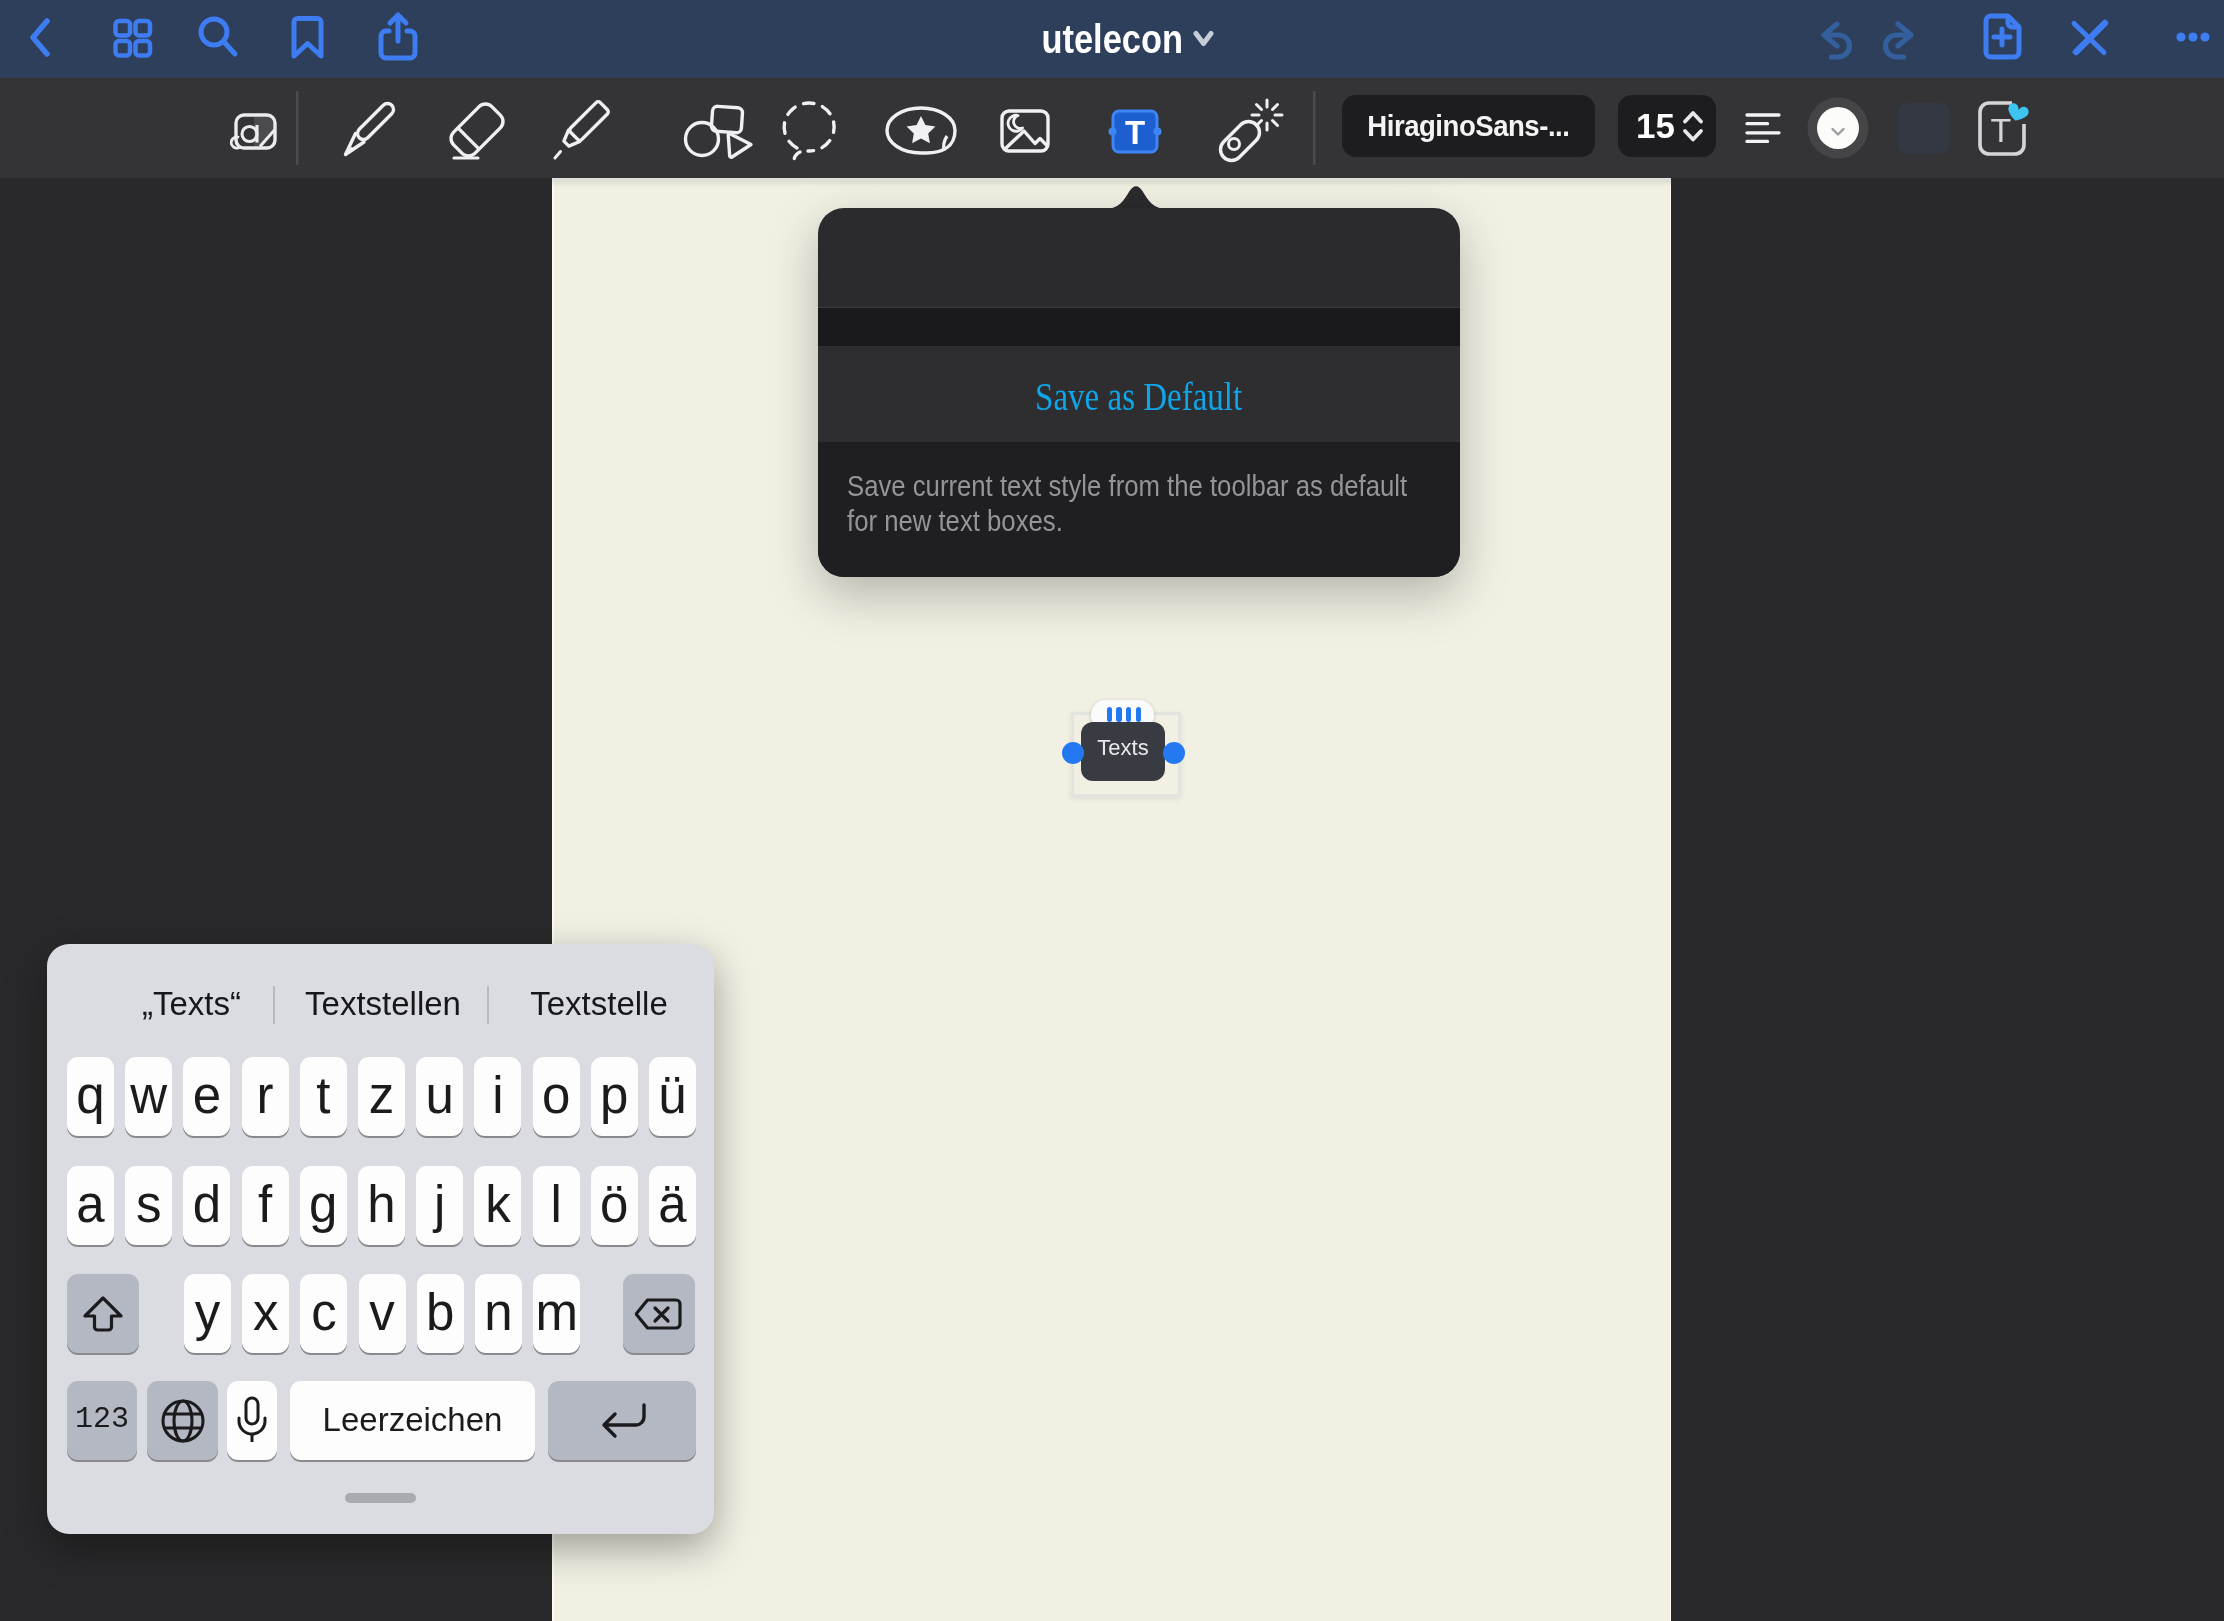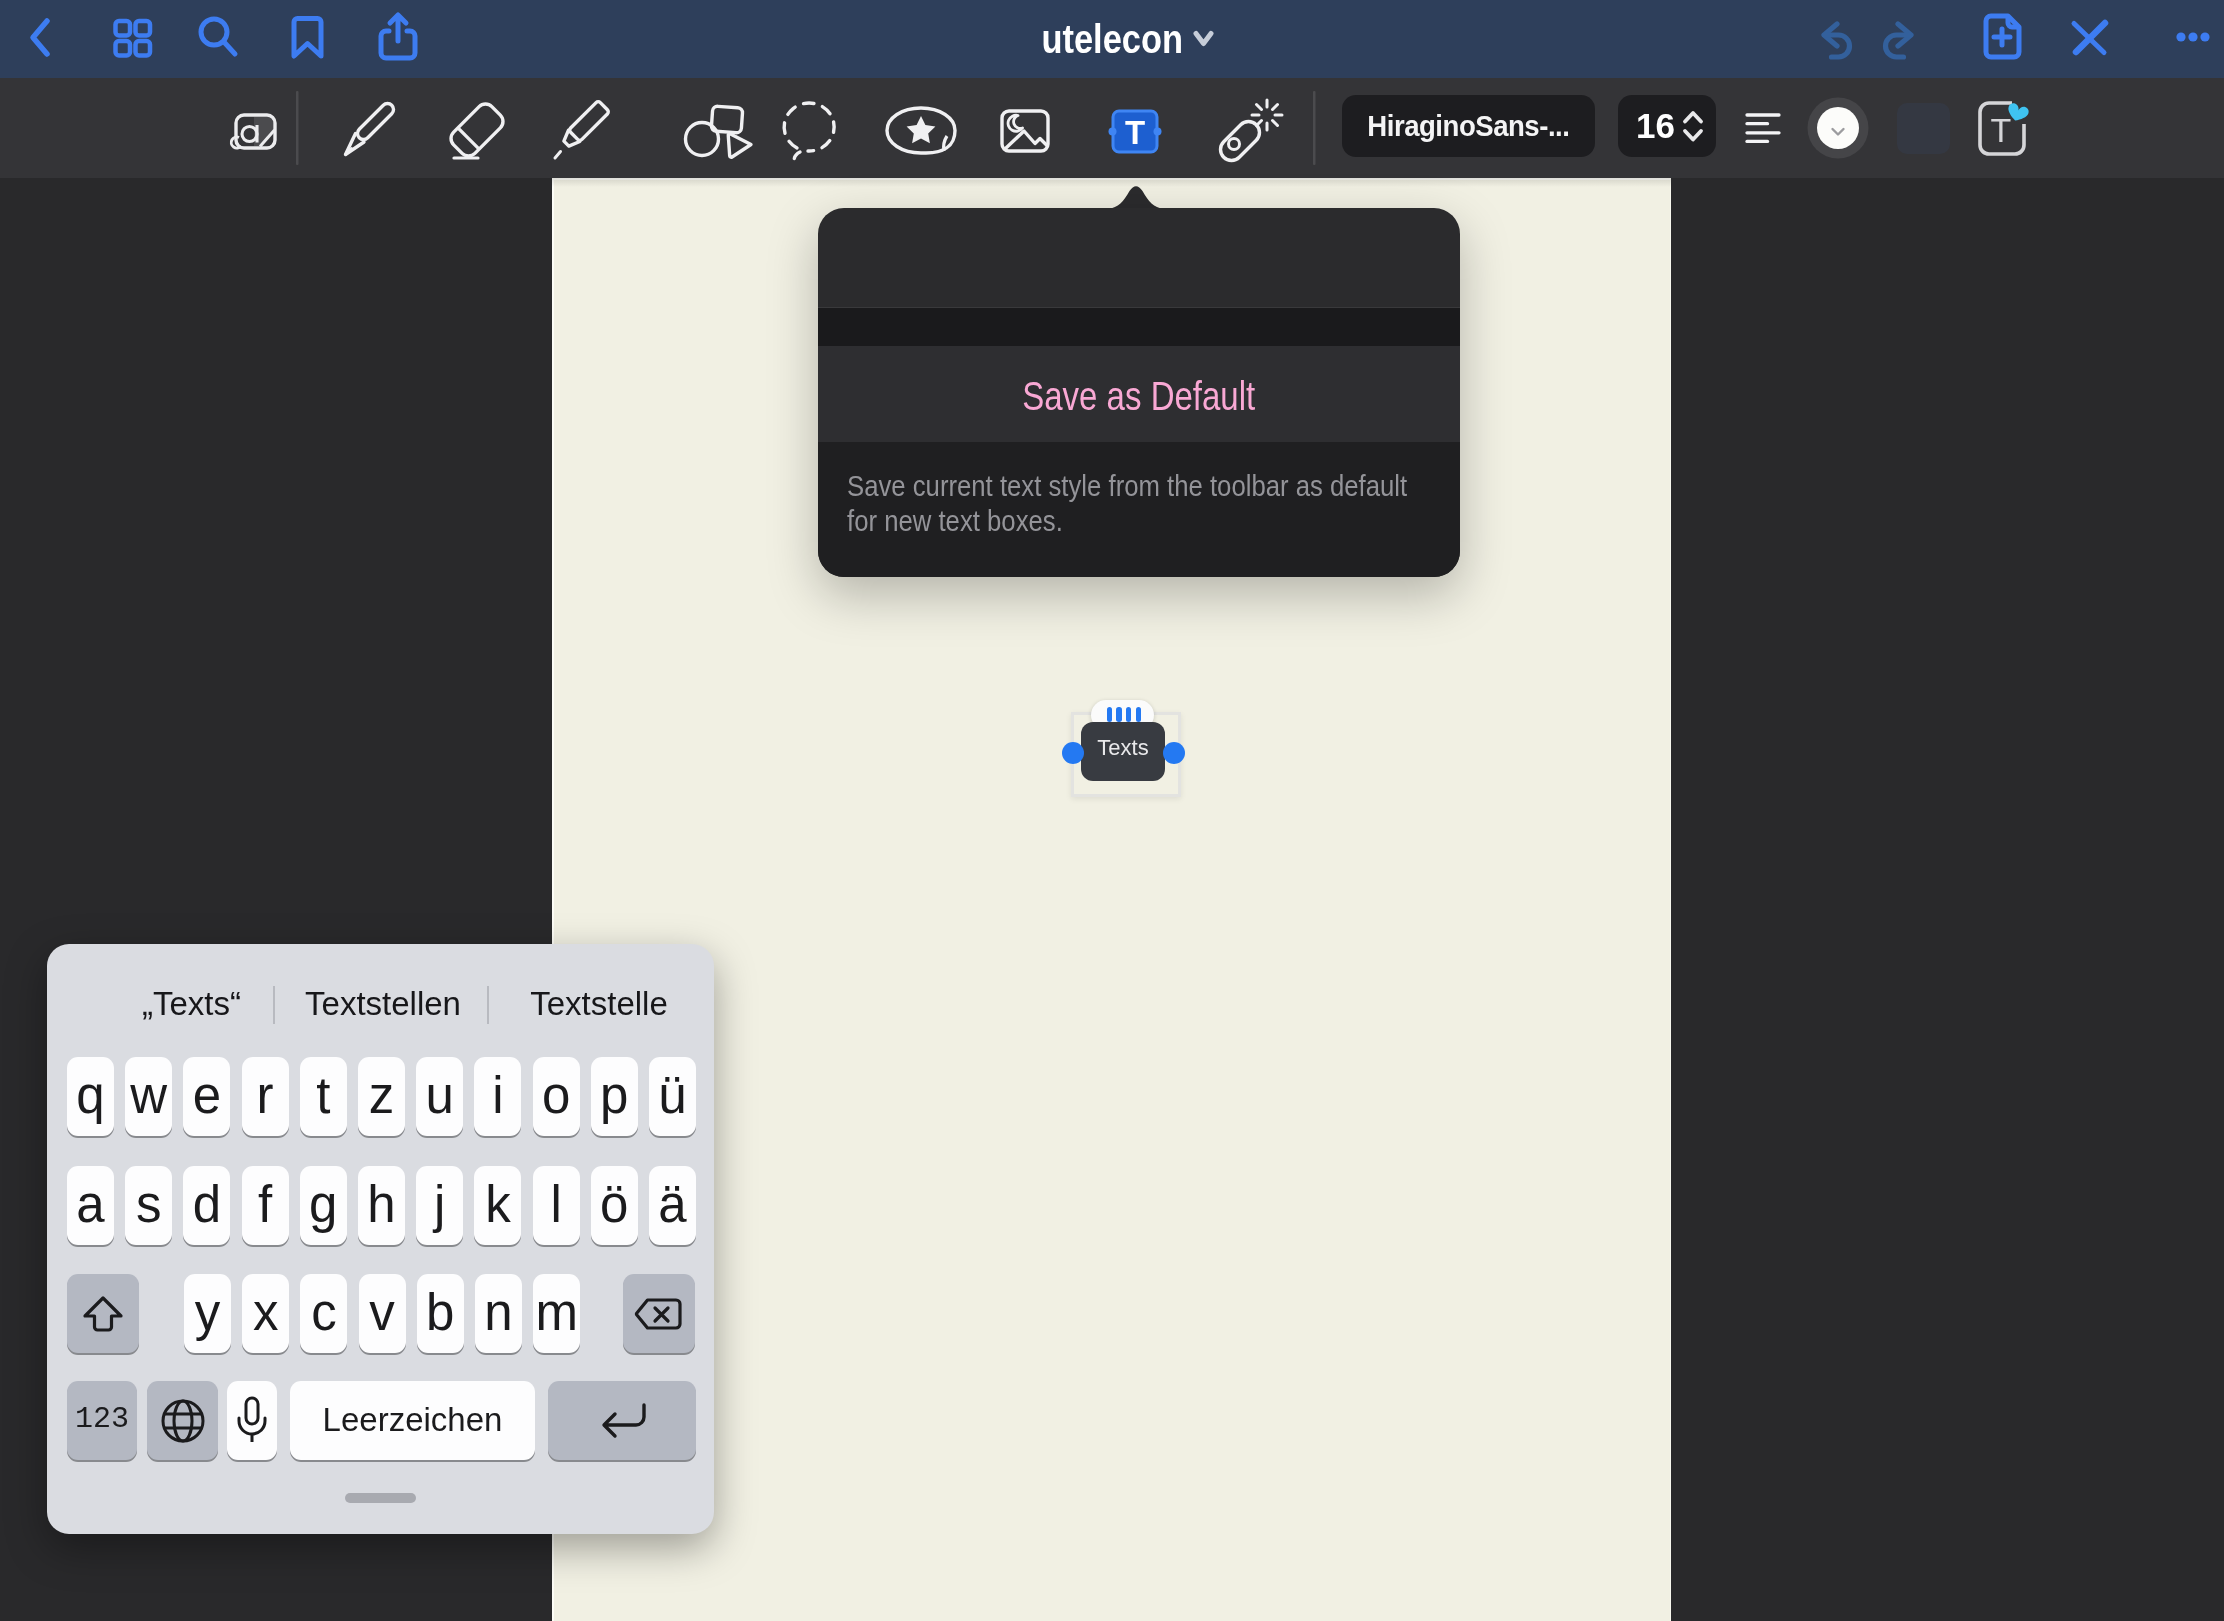--- a/index.html
+++ b/index.html
@@ -15,21 +15,21 @@
 
 #toolbar{left:0;top:78px;width:2224px;height:100px;background:#343437;}
 #fontpill{left:1342px;top:95px;width:253px;height:62px;background:#1d1d20;border-radius:14px;color:#f4f4f5;font-size:29px;font-weight:bold;line-height:62px;text-align:center;letter-spacing:-0.5px;}
 #sizepill{left:1618px;top:95px;width:98px;height:62px;background:#1d1d20;border-radius:14px;color:#fff;}
 #sizepill span{position:absolute;left:18px;top:0;font-size:35px;font-weight:bold;line-height:62px;}
 
 #pop{left:818px;top:208px;width:642px;height:369px;border-radius:26px;background:#2b2b2d;overflow:hidden;box-shadow:0 18px 50px rgba(0,0,0,0.25);}
 #pop .hdr{position:absolute;left:0;top:0;width:100%;height:99px;background:#2b2b2d;color:#fff;font-size:36px;font-weight:bold;text-align:center;line-height:104px;}
 #pop .hdr span{display:inline-block;transform:scaleX(0.907);}
 #pop .dark1{position:absolute;left:0;top:99px;width:100%;height:39px;background:#1a1a1c;border-top:1px solid #39393b;}
-#pop .save{position:absolute;left:0;top:138px;width:100%;height:96px;background:#2e2e31;color:#f9a8d4;font-size:41px;text-align:center;line-height:100px;}
+#pop .save{position:absolute;left:0;top:138px;width:100%;height:96px;background:#2e2e31;color:#0ea5e9;font-size:41px;text-align:center;line-height:100px;font-family:Liberation Serif, serif;}
 #pop .save span{display:inline-block;transform:scaleX(0.805);}
 #pop .desc{position:absolute;left:0;top:234px;width:100%;height:135px;background:#1f1f21;color:#949499;font-size:30px;line-height:35px;}
 #pop .desc div{width:660px;transform:scaleX(0.857);transform-origin:0 50%;margin:26px 0 0 29px;}
 
 #kb{left:47px;top:944px;width:667px;height:590px;background:#dadce1;border-radius:22px;box-shadow:0 14px 40px rgba(0,0,0,0.35);}
 .sug{position:absolute;top:36px;height:48px;font-size:33px;color:#17171a;text-align:center;line-height:48px;}
 .sdiv{position:absolute;top:42px;width:2px;height:38px;background:#b8bac0;}
 .key{position:absolute;border-radius:11px;background:#fdfdfe;box-shadow:0 2px 0 #888a8e;color:#1b1b1d;text-align:center;}
 .gkey{background:#b4b8c2;}
 .key span{display:block;font-size:51px;line-height:76px;}
@@ -188,21 +188,21 @@
   <rect x="1897" y="25" width="53" height="51" rx="10" fill="#344059" opacity="0.34"></rect>
 
   <g stroke="#d5d5d8" stroke-width="3.6">
     <path d="M2012 25 h-23 a9 9 0 0 0 -9 9 v33 a9 9 0 0 0 9 9 h26 a9 9 0 0 0 9 -9 V46"></path>
   </g>
   <text x="2001" y="64" font-size="34" fill="#d5d5d8" text-anchor="middle" font-family="Liberation Sans">T</text>
   <path d="M0 3.2 C0 0.8 -2 -1.6 -4.6 -1.6 C-7 -1.6 -8.8 0.2 -8.8 2.6 C-8.8 6.4 -4.4 9.6 0 12 C4.4 9.6 8.8 6.4 8.8 2.6 C8.8 0.2 7 -1.6 4.6 -1.6 C2 -1.6 0 0.8 0 3.2 Z" transform="translate(2019.5,29) rotate(18) scale(1.18)" fill="#3fc3f1"></path>
 </svg>
 <div class="abs" id="fontpill"><span style="display:inline-block;transform:scaleX(0.95)">HiraginoSans-...</span></div>
 <div class="abs" id="sizepill">
-    <span>16</span>
+    <span>15</span>
     <svg style="position:absolute;left:0;top:0" width="98" height="62" viewBox="0 0 98 62" fill="none">
       <path d="M67 26.5 l8 -8.5 8 8.5 M67 36 l8 8.5 8 -8.5" stroke="#e8e8ea" stroke-width="3.8" stroke-linecap="round" stroke-linejoin="round"></path>
     </svg>
   </div>
 
 <svg class="abs" style="left:1108px;top:181px" width="56" height="28" viewBox="0 0 56 28">
   <path d="M0 28 C10.5 26.5 15.5 20.5 21.5 10 Q28 0.5 34.5 10 C40.5 20.5 45.5 26.5 56 28 Z" fill="#2b2b2d"></path>
 </svg>
 <div class="abs" id="pop">
   <div class="dark1"></div>

